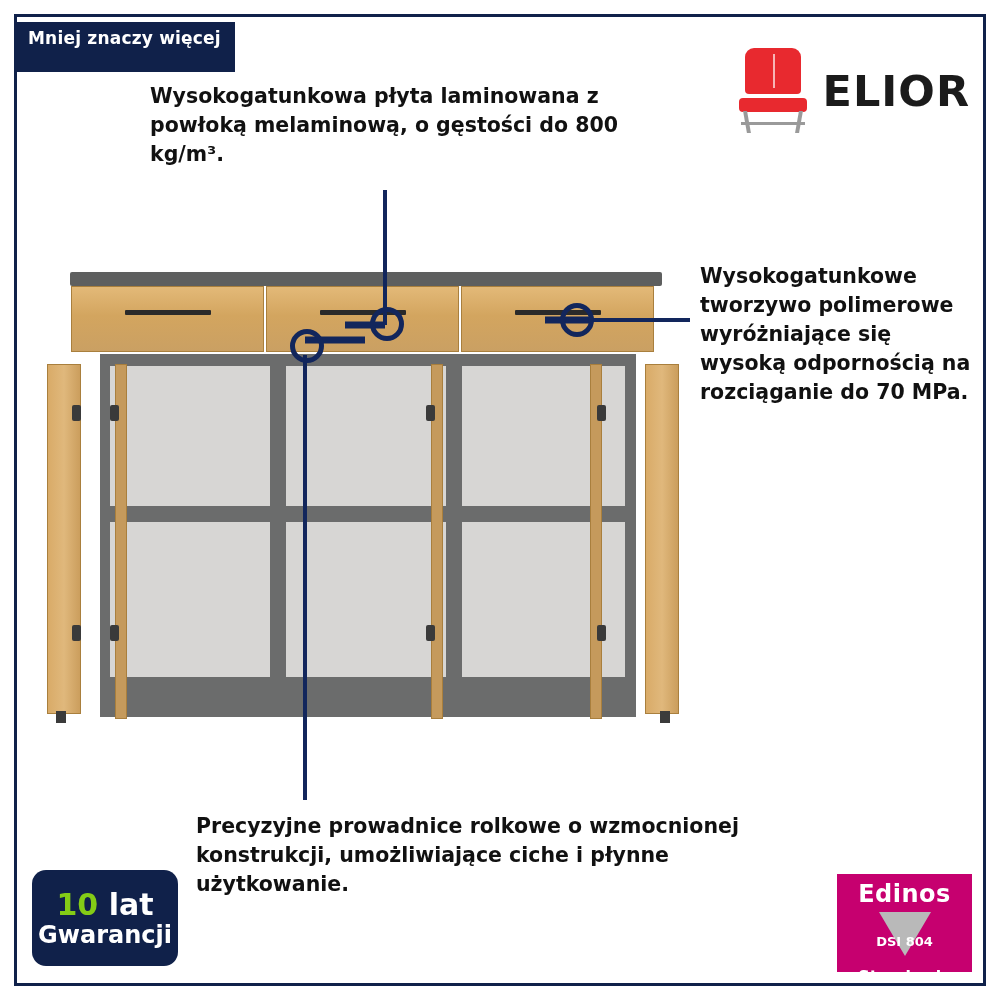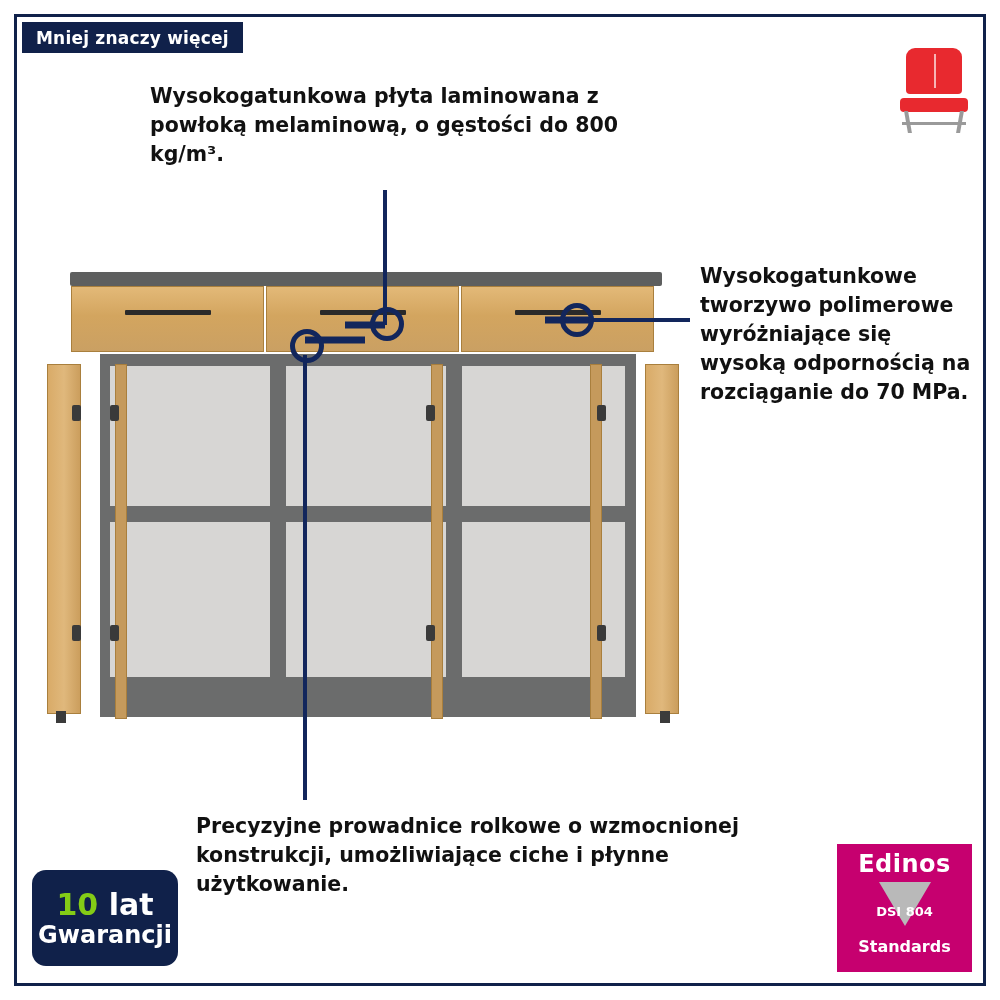--- a/index.html
+++ b/index.html
@@ -28,24 +28,23 @@
 
   
   .ribbon {
     position: absolute;
     left: 14px;
     top: 22px;
     background: #10214a;
     color: #ffffff;
     font-size: 17px;
     font-weight: bold;
-    padding: 6px 14px 5px 14px;
+    padding: 6px 14px 24px 14px;
     letter-spacing: 0.2px;
     white-space: nowrap;
-    margin-left: 8px;
   }
 
   
   .brand {
     position: absolute;
     right: 30px;
     top: 48px;
     display: flex;
     align-items: center;
     gap: 14px;
@@ -252,21 +251,21 @@
     font-weight: bold;
     margin-top: 1px;
   }
 
   
   .edinos {
     position: absolute;
     right: 28px;
     bottom: 28px;
     width: 135px;
-    height: 128px;
+    height: 98px;
     background: #c6006f;
     color: #ffffff;
     font-weight: bold;
     text-align: center;
     overflow: hidden;
   }
   .edinos .e-top {
     font-size: 24px;
     margin-top: 6px;
     letter-spacing: .5px;
@@ -303,20 +302,21 @@
 <div class="ribbon">Mniej znaczy więcej</div>
 
 <div class="brand">
   <div class="chair">
     <div class="chair-back"></div>
     <div class="chair-seat"></div>
     <div class="chair-leg l1"></div>
     <div class="chair-leg l2"></div>
     <div class="chair-bar"></div>
   </div>
+  <div class="brand-name">ELIOR</div>
 </div>
 
 <div class="callout callout-tl">Wysokogatunkowa płyta laminowana z powłoką melaminową, o gęstości do 800 kg/m³.</div>
 <div class="callout callout-tr">Wysokogatunkowe tworzywo polimerowe wyróżniające się wysoką odpornością na rozciąganie do 70 MPa.</div>
 <div class="callout callout-bottom">Precyzyjne prowadnice rolkowe o wzmocnionej konstrukcji, umożliwiające ciche i płynne użytkowanie.</div>
 
 <div class="furniture">
   <div class="cab-top"></div>
 
   <div class="drawer d1">

